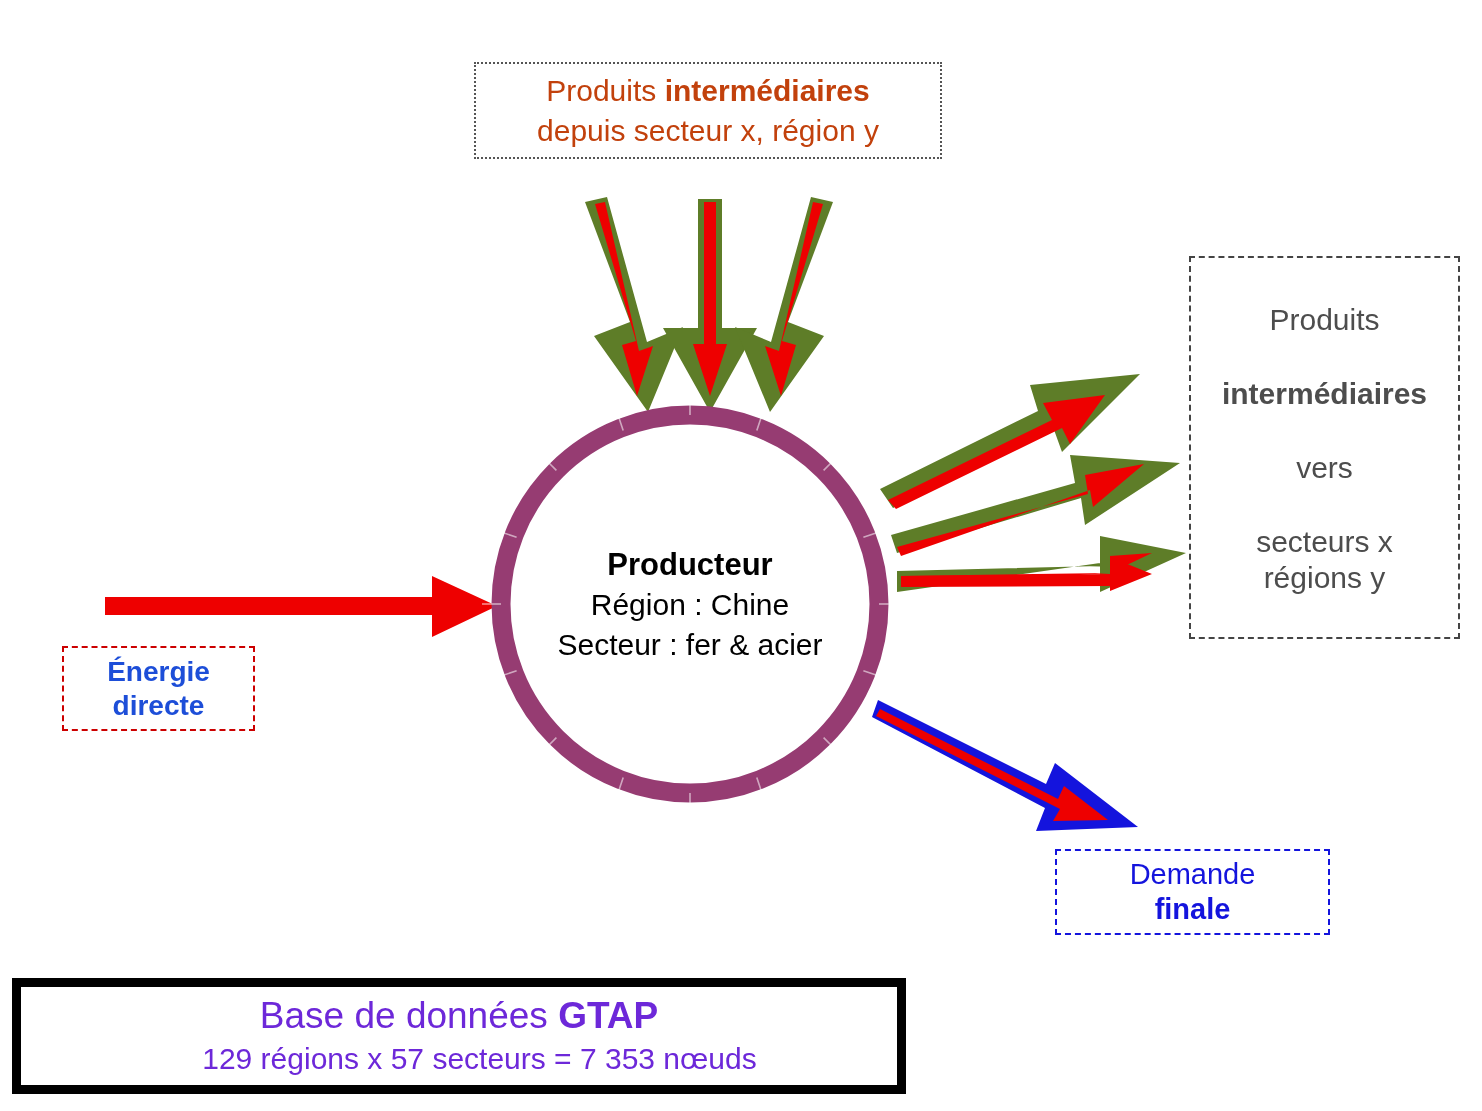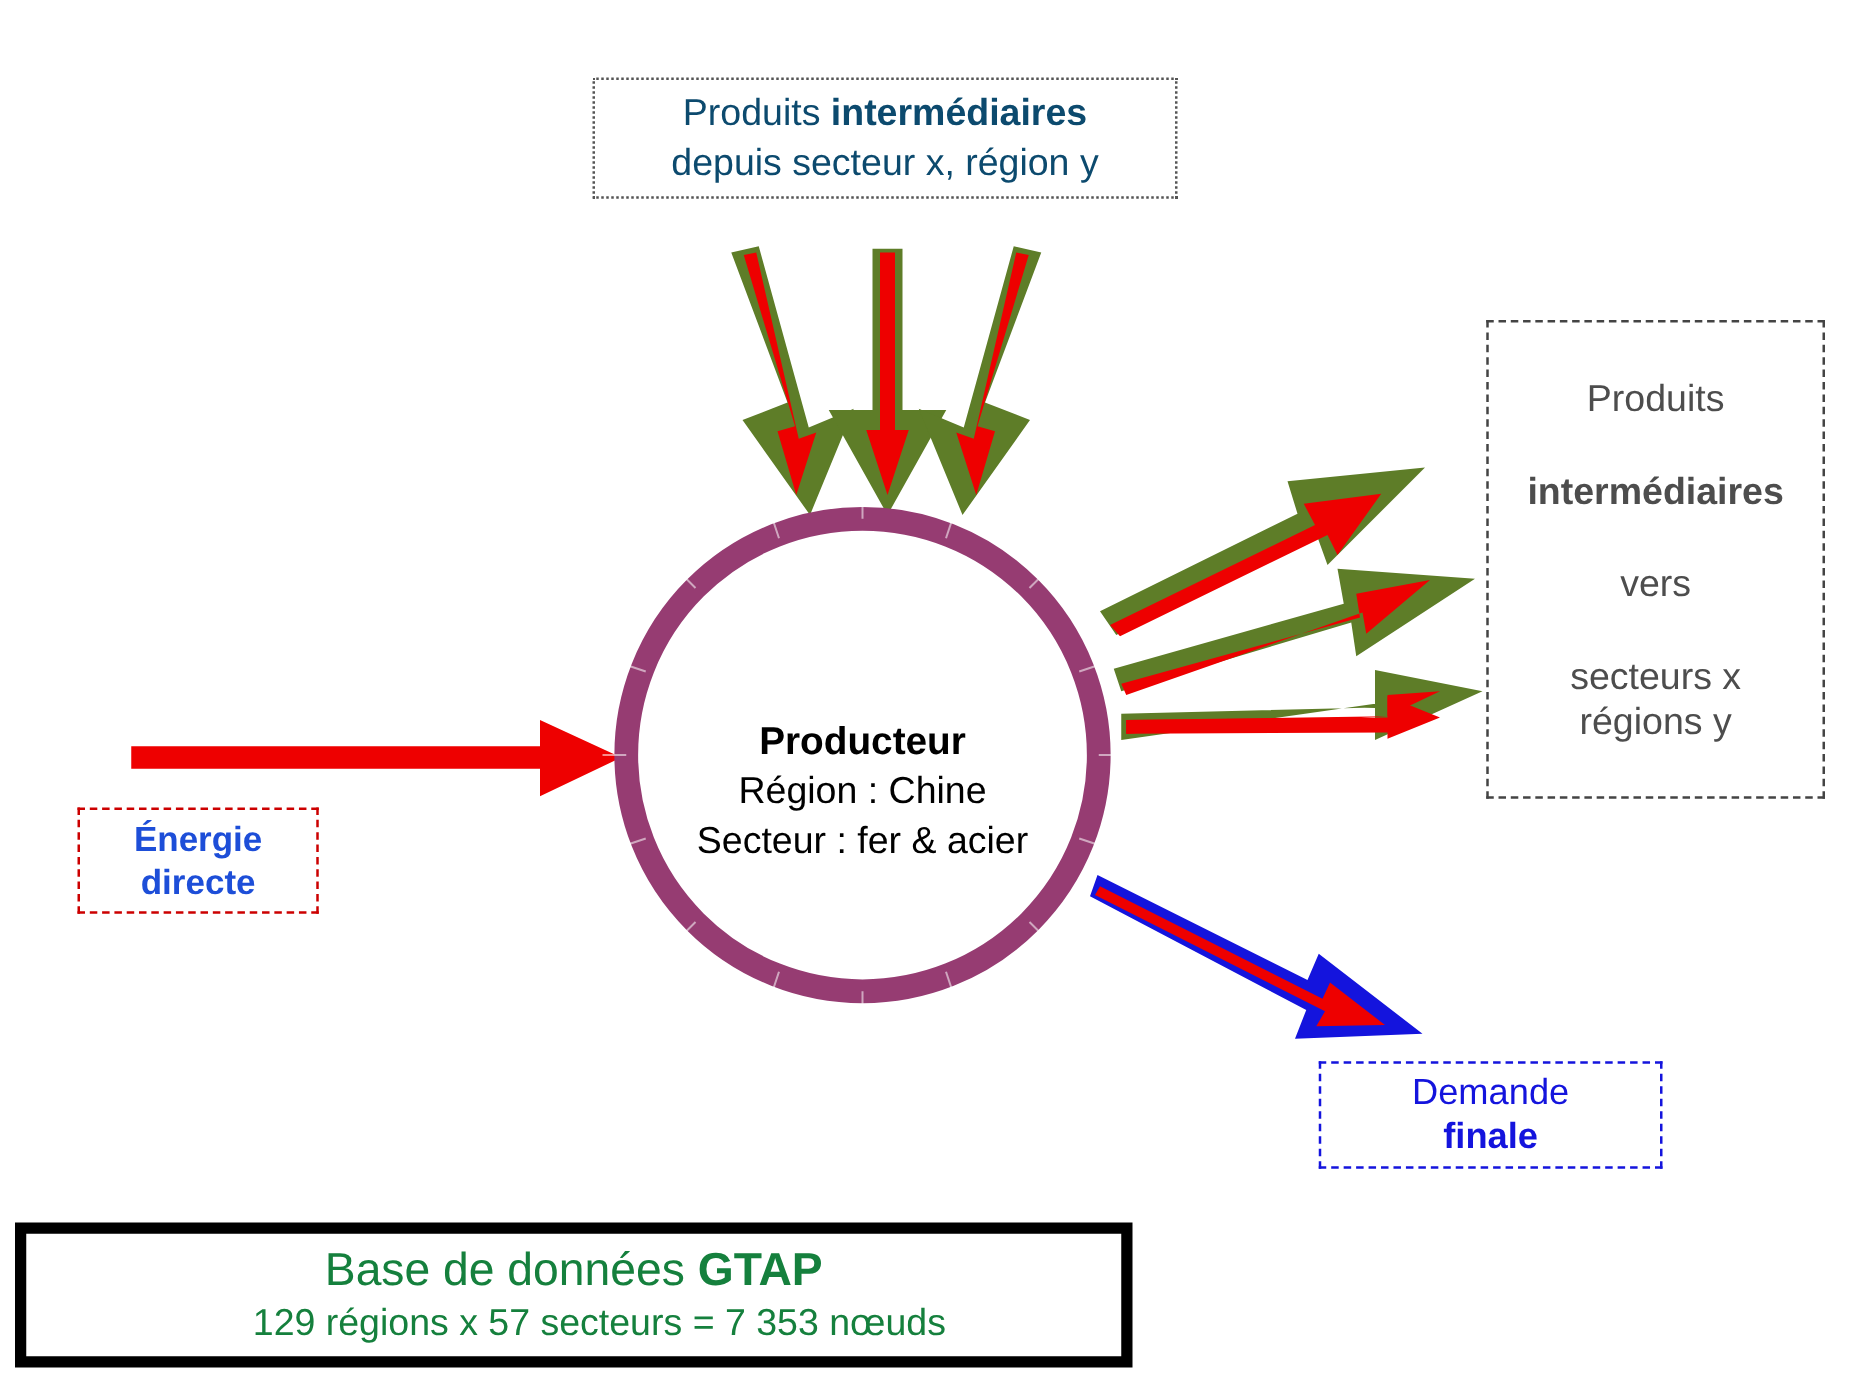--- a/index.html
+++ b/index.html
@@ -12,21 +12,21 @@
   #stage{position:relative;width:1482px;height:1111px;}
   svg.layer{position:absolute;left:0;top:0;width:1482px;height:1111px;}
 
   
   .box{position:absolute;box-sizing:border-box;display:flex;flex-direction:column;
        align-items:center;justify-content:center;text-align:center;}
 
   #box-intermediate-in{
     left:474px;top:62px;width:468px;height:97px;
     border:2px dotted #555555;
-    color:#0c4a6e;font-size:30px;line-height:40px;
+    color:#c2410c;font-size:30px;line-height:40px;
   }
   #box-intermediate-out{
     left:1189px;top:256px;width:271px;height:383px;
     border:2px dashed #444444;
     color:#4d4d4d;font-size:30px;line-height:36px;
     justify-content:flex-start;padding-top:44px;
   }
   #box-intermediate-out .ln{margin-bottom:38px;}
   #box-intermediate-out .ln.tight{margin-bottom:0px;}
   #box-energy{
@@ -35,29 +35,29 @@
     color:#1d4ed8;font-weight:bold;font-size:28px;line-height:34px;
   }
   #box-final-demand{
     left:1055px;top:849px;width:275px;height:86px;
     border:2px dashed #1414dd;
     color:#1414dd;font-size:29px;line-height:35px;
   }
   #box-gtap{
     left:12px;top:978px;width:894px;height:116px;
     border:9px solid #000000;background:#ffffff;
-    color:#15803d;font-size:37px;line-height:46px;
+    color:#6d28d9;font-size:37px;line-height:46px;
   }
   #box-gtap .sub{font-size:30px;line-height:40px;margin-left:41px;}
 
   .b{font-weight:bold;}
 
   
   #node-label{
-    position:absolute;left:492px;top:573px;width:396px;
+    position:absolute;left:492px;top:545px;width:396px;
     text-align:center;color:#000000;font-size:30px;line-height:40px;
   }
   #node-label .title{font-weight:bold;font-size:31px;}
 </style>
 </head>
 <body>
 
 <div id="stage">
 
   <svg class="layer" viewBox="0 0 1482 1111">

